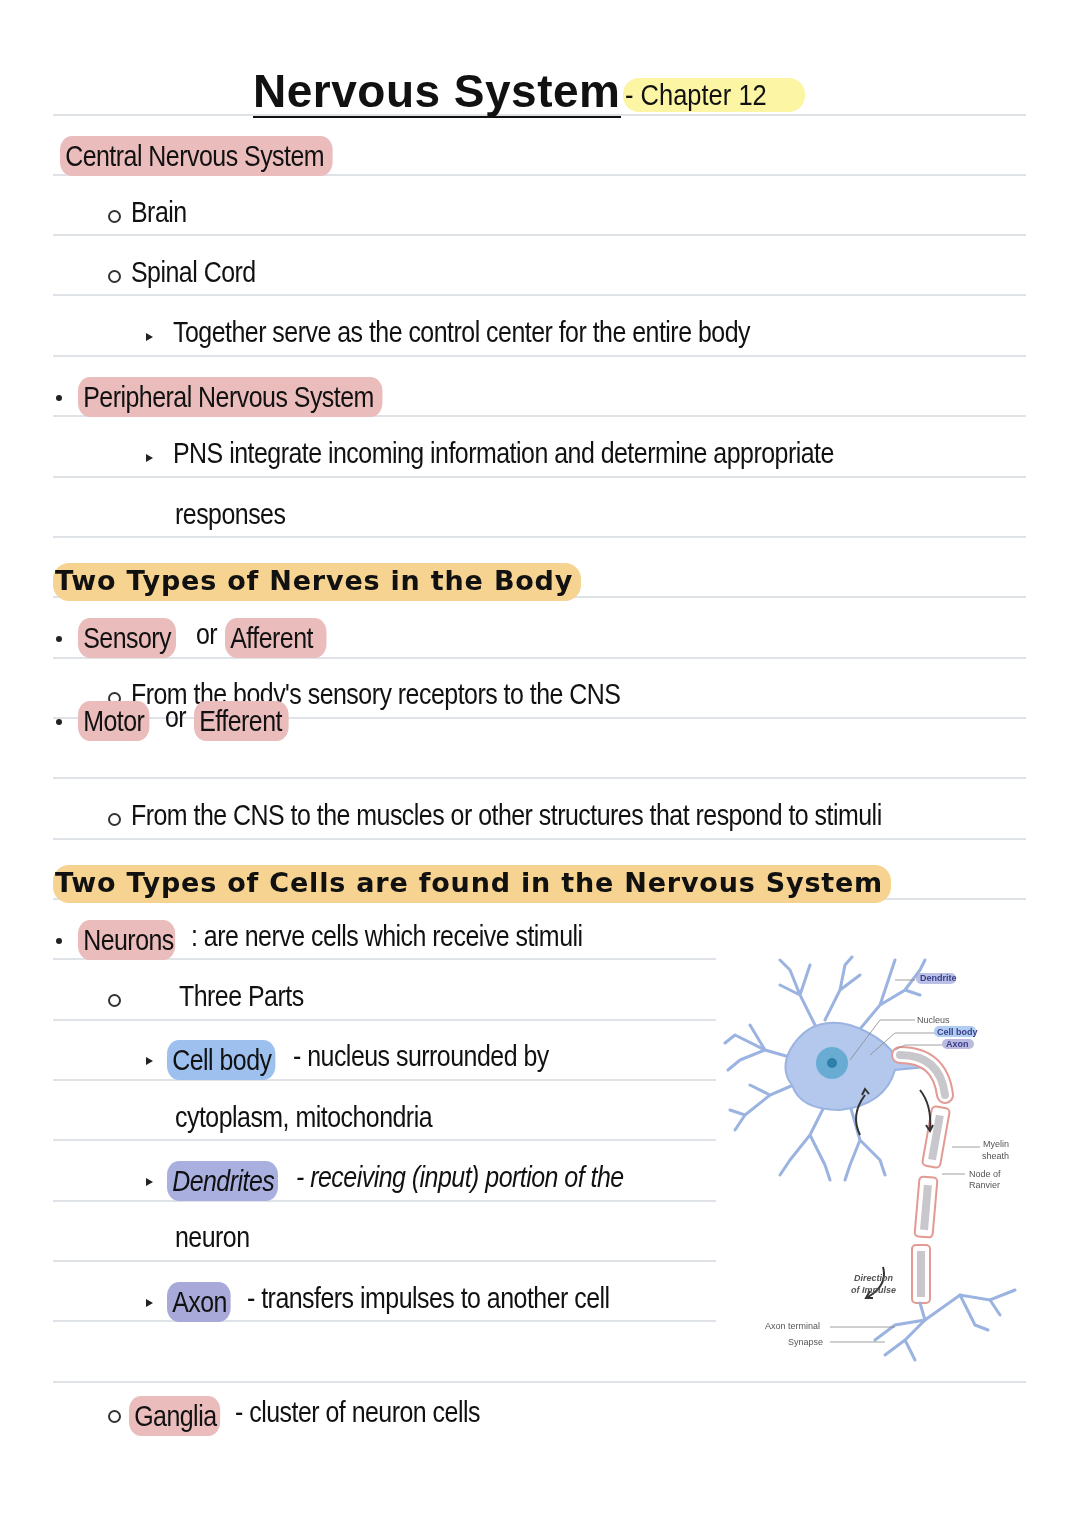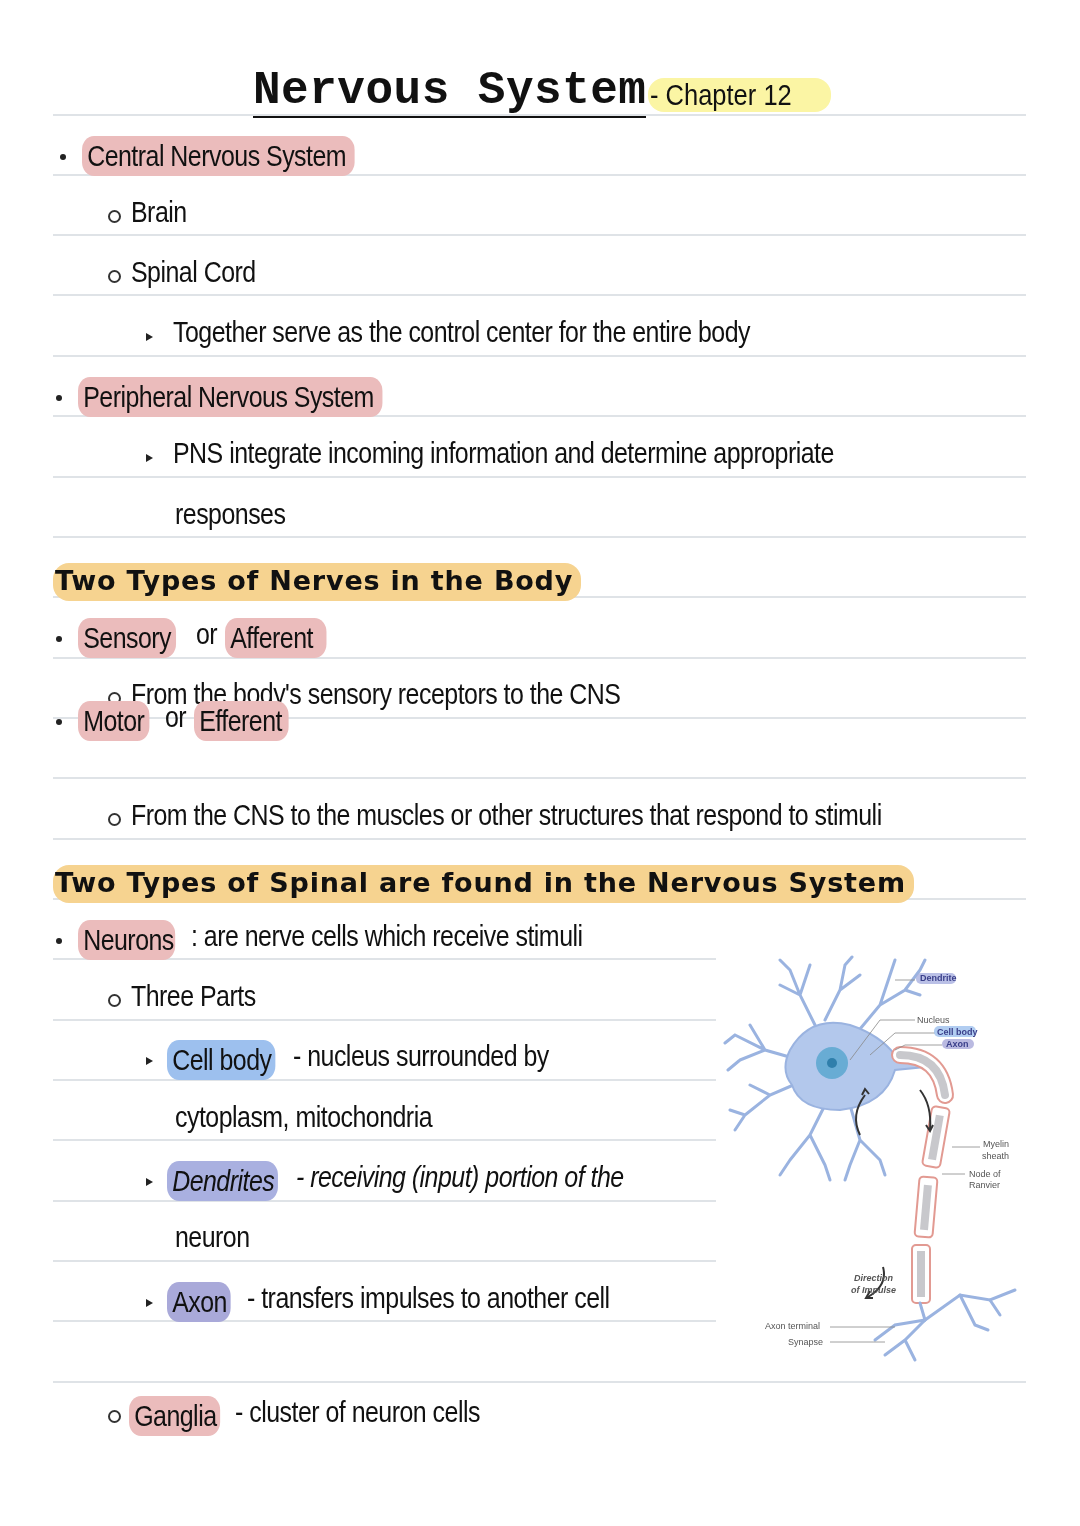--- a/index.html
+++ b/index.html
@@ -18,21 +18,21 @@
     .hl-orange { background: #f6d390; }
     .bullet-dot { display: inline-block; width: 6px; height: 6px; border-radius: 50%; background: #222;
                   margin-right: 22px; margin-bottom: 16px; }
     .bullet-circle { display: inline-block; width: 9px; height: 9px; border-radius: 50%; border: 2px solid #333;
                      margin-right: 10px; margin-bottom: 13px; }
     .bullet-tri { display: inline-block; width: 0; height: 0; border-top: 4px solid transparent;
                   border-bottom: 4px solid transparent; border-left: 7px solid #222;
                   margin-right: 20px; margin-bottom: 15px; }
     .heading { font-family: "DejaVu Sans", sans-serif; font-weight: bold; font-size: 27px;
                letter-spacing: 0.8px; padding: 0 8px 2px 2px; border-radius: 16px; line-height: 36px; }
-    .title-main { font-family: Liberation Mono, monospace; font-weight: bold; font-size: 46px;
+    .title-main { font-family: Liberation Sans, sans-serif; font-weight: bold; font-size: 46px;
                   letter-spacing: 0.5px; border-bottom: 2px solid #111; line-height: 50px; }
     .title-sub { font-family: "Liberation Sans", sans-serif; font-size: 30px; transform: scaleX(0.85);
                  transform-origin: left bottom; display: inline-block; }
     .diagram { position: absolute; left: 720px; top: 955px; width: 310px; height: 410px; }
     .lbl { font-family: "Liberation Sans", sans-serif; font-size: 9px; fill: #555; }
     .lbl-b { font-family: "Liberation Sans", sans-serif; font-size: 9px; fill: #3a3f8a; font-weight: bold; }
   </style>
 </head>
 <body>
 
@@ -61,21 +61,21 @@
   <div class="rule" style="top:1381px; width:973px;"></div>
 </div>
 
 <div class="row" style="left:253px; top:62px; align-items:flex-end;">
   <span class="title-main">Nervous System</span>
   <span style="background:#fbf5a4; border-radius:16px; padding:0 14px 0 2px; margin-left:2px; height:34px; display:inline-flex; align-items:flex-end; margin-bottom:6px;text-align:center;">
     <span class="title-sub">- Chapter 12</span>
   </span>
 </div>
 
-<div class="row" style="left:60px; top:120px;">
+<div class="row" style="left:66px; top:120px;flex-direction:column;">
   <span class="bullet-dot"></span>
   <span class="hand hl hl-pink">Central Nervous System</span>
 </div>
 <div class="row" style="left:108px; top:180px;text-align:center;">
   <span class="bullet-circle"></span>
   <span class="hand">Brain</span>
 </div>
 <div class="row" style="left:108px; top:240px;">
   <span class="bullet-circle"></span>
   <span class="hand">Spinal Cord</span>
@@ -114,28 +114,28 @@
   <span class="hand hl hl-pink" style="padding-right:6px;">Motor</span>
   <span class="hand" style="margin:0 4px;">or</span>
   <span class="hand hl hl-pink" style="margin-left:0; padding-right:8px;">Efferent</span>
 </div>
 <div class="row" style="left:108px; top:783px;">
   <span class="bullet-circle"></span>
   <span class="hand">From the CNS to the muscles or other structures that respond to stimuli</span>
 </div>
 
 <div class="row" style="left:53px; top:847px;">
-  <span class="heading hl-orange">Two Types of Spinal are found in the Nervous System</span>
+  <span class="heading hl-orange">Two Types of Cells are found in the Nervous System</span>
 </div>
 <div class="row" style="left:56px; top:904px;">
   <span class="bullet-dot"></span>
   <span class="hand hl hl-pink" style="padding-right:2px;">Neurons</span>
   <span class="hand">: are nerve cells which receive stimuli</span>
 </div>
-<div class="row" style="left:108px; top:964px;">
+<div class="row" style="left:108px; top:964px;gap:48px;">
   <span class="bullet-circle"></span>
   <span class="hand">Three Parts</span>
 </div>
 <div class="row" style="left:146px; top:1024px;">
   <span class="bullet-tri"></span>
   <span class="hand hl hl-blue" style="padding-right:4px;">Cell body</span>
   <span class="hand">- nucleus surrounded by</span>
 </div>
 <div class="row" style="left:175px; top:1085px;">
   <span class="hand">cytoplasm, mitochondria</span>

